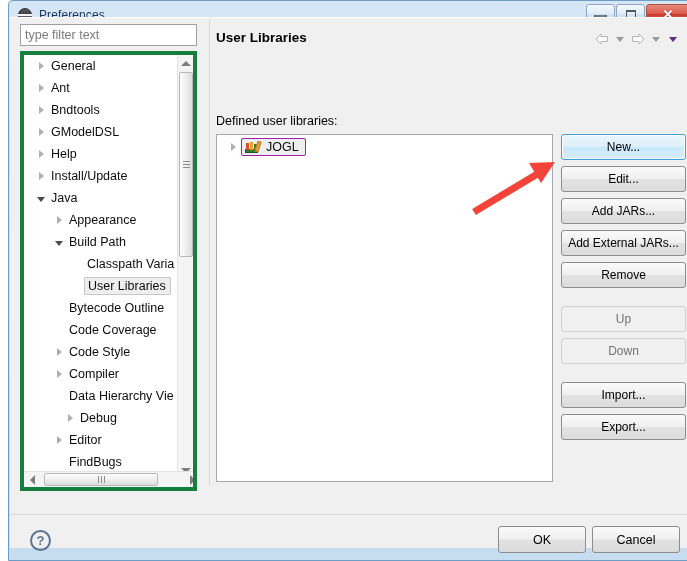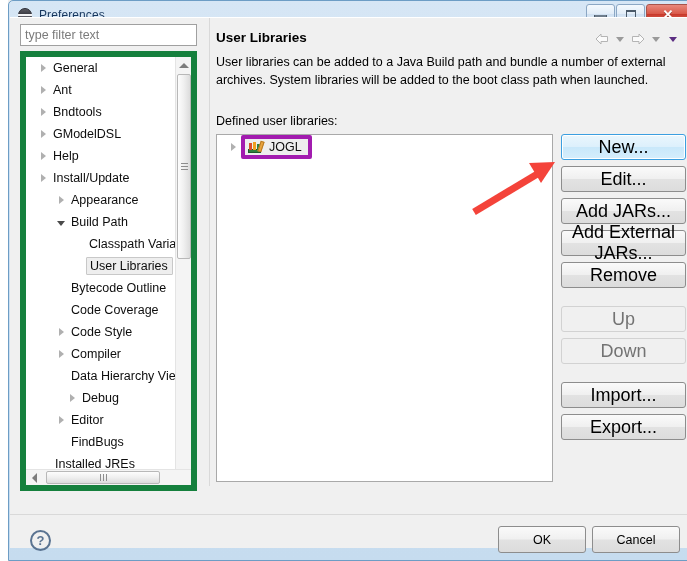--- a/index.html
+++ b/index.html
@@ -155,21 +155,21 @@
   }
   .filter-input::placeholder { color: #7b7b7b; opacity: 1; }
 
   .tree-box {
     position: absolute;
     left: 0;
     top: 27px;
     width: 177px;
     height: 440px;
     box-sizing: border-box;
-    border: 6px solid #15803d;
+    border: 4px solid #15803d;
     background: #4c1d95;
     overflow: hidden;
   }
 
   .tree-scroll-area {
     position: absolute;
     left: 0; top: 0;
     width: 161px;
     height: 423px;
     overflow: hidden;
@@ -417,21 +417,21 @@
     font-size: 12.5px;
     color: #0d0d0d;
   }
   .lib-row .tree-arrow { width: 15px; flex: 0 0 15px; }
 
   .lib-chip {
     display: inline-flex;
     align-items: center;
     gap: 5px;
     background: #eeeeee;
-    border: 4px solid #a21caf;
+    border: 1px solid #a21caf;
     border-radius: 2px;
     padding: 1px 6px 1px 3px;
   }
 
   .books-icon {
     position: relative;
     width: 16px;
     height: 14px;
     flex: 0 0 16px;
   }
@@ -464,21 +464,21 @@
     width: 125px;
   }
   .ebtn {
     width: 125px;
     height: 26px;
     box-sizing: border-box;
     display: flex;
     align-items: center;
     justify-content: center;
     font-family: "Liberation Sans", sans-serif;
-    font-size: 18px;
+    font-size: 12px;
     color: #000000;
     border: 1px solid #8d8d8d;
     border-radius: 3px;
     background: linear-gradient(to bottom, #fafafa 0%, #f0f0f0 48%, #e2e2e2 52%, #dcdcdc 100%);
     margin-bottom: 6px;
     cursor: default;
     padding: 0;
   }
   .ebtn.primary {
     border: 1px solid #3c9fe0;
@@ -612,20 +612,26 @@
                 <span class="tree-arrow">
                   <span class="arrow-collapsed"></span>
                 </span>
                 <span class="tree-label">Help</span>
               </div>
               <div class="tree-item" style="padding-left: 9px;">
                 <span class="tree-arrow">
                   <span class="arrow-collapsed"></span>
                 </span>
                 <span class="tree-label">Install/Update</span>
+              </div>
+              <div class="tree-item" style="padding-left: 9px;">
+                <span class="tree-arrow">
+                  <span class="arrow-expanded"></span>
+                </span>
+                <span class="tree-label">Java</span>
               </div>
               <div class="tree-item" style="padding-left: 27px;">
                 <span class="tree-arrow">
                   <span class="arrow-collapsed"></span>
                 </span>
                 <span class="tree-label">Appearance</span>
               </div>
               <div class="tree-item" style="padding-left: 27px;">
                 <span class="tree-arrow">
                   <span class="arrow-expanded"></span>
@@ -725,21 +731,20 @@
           <span class="nav-caret"></span>
           <span class="nav-arrow">
             <svg width="16" height="14" viewBox="0 0 16 14">
               <path d="M9 2 L14 7 L9 12 L9 9.5 L2.5 9.5 L2.5 4.5 L9 4.5 Z" fill="#fafafa" stroke="#b4b4b4" stroke-width="1"></path>
             </svg>
           </span>
           <span class="nav-caret"></span>
           <span class="nav-caret filled"></span>
         </div>
 
-        <div class="desc-text">User libraries can be added to a Java Build path and bundle a number of external archives. System libraries will be added to the boot class path when launched.</div>
 
         <div class="defined-label">Defined user libraries:</div>
 
         <div class="lib-list">
           <div id="lib-rows">
               <div class="lib-row">
                 <span class="tree-arrow">
                   <span class="arrow-collapsed"></span>
                 </span>
                 <span class="lib-chip">

